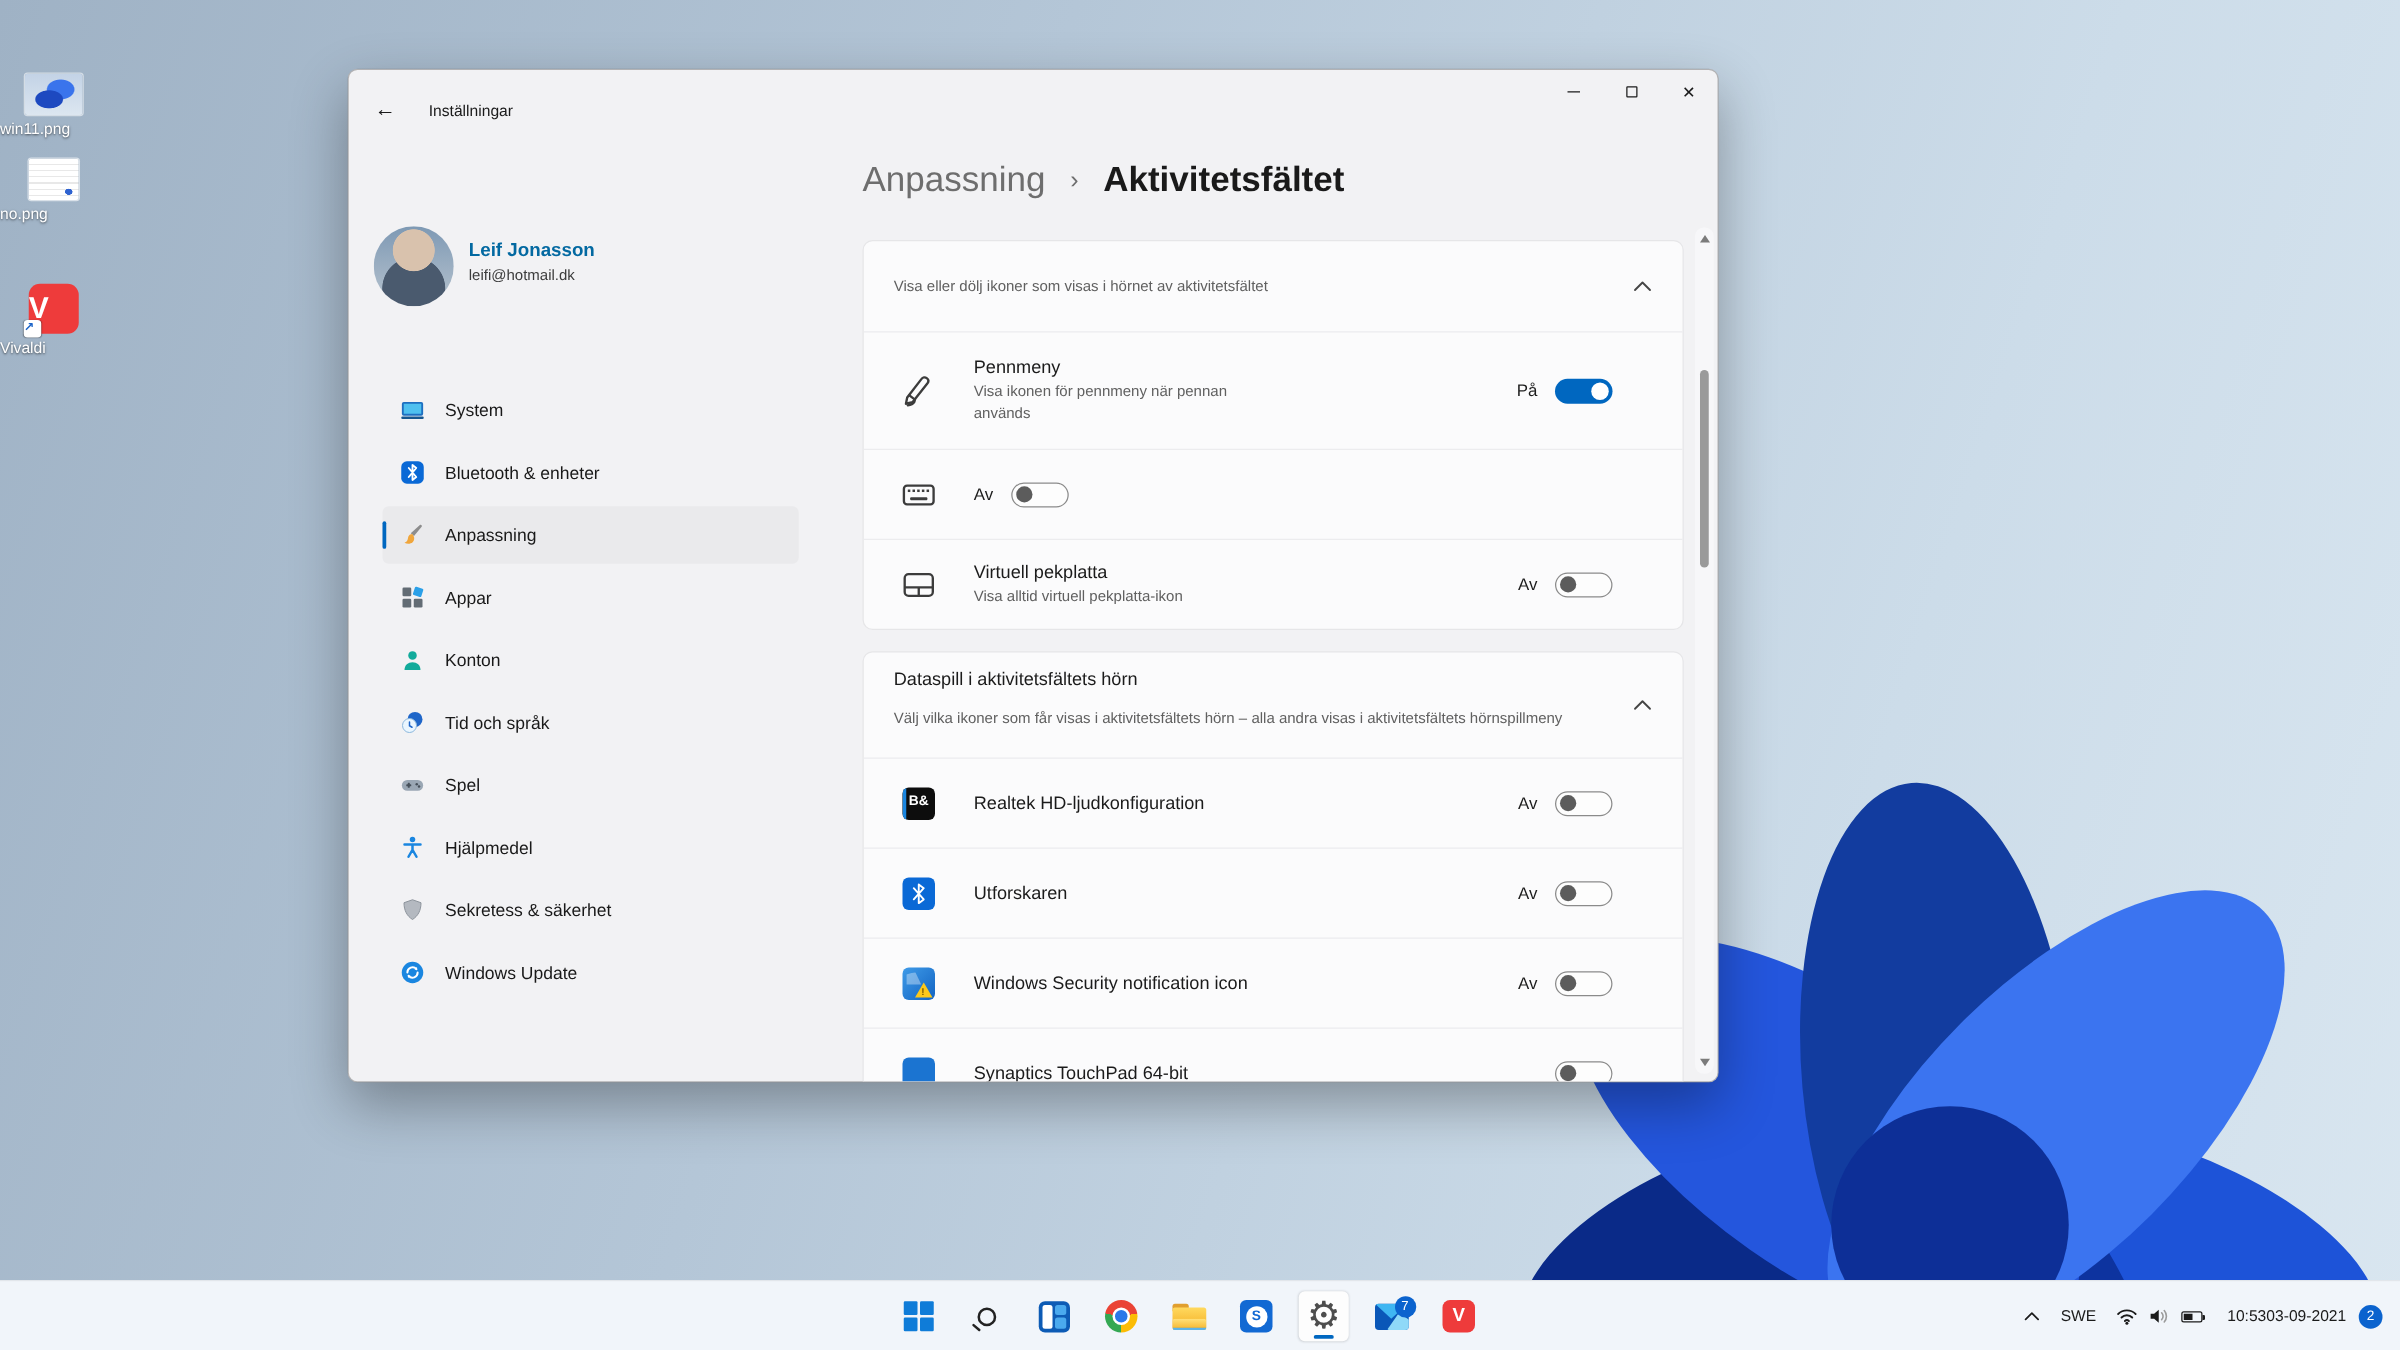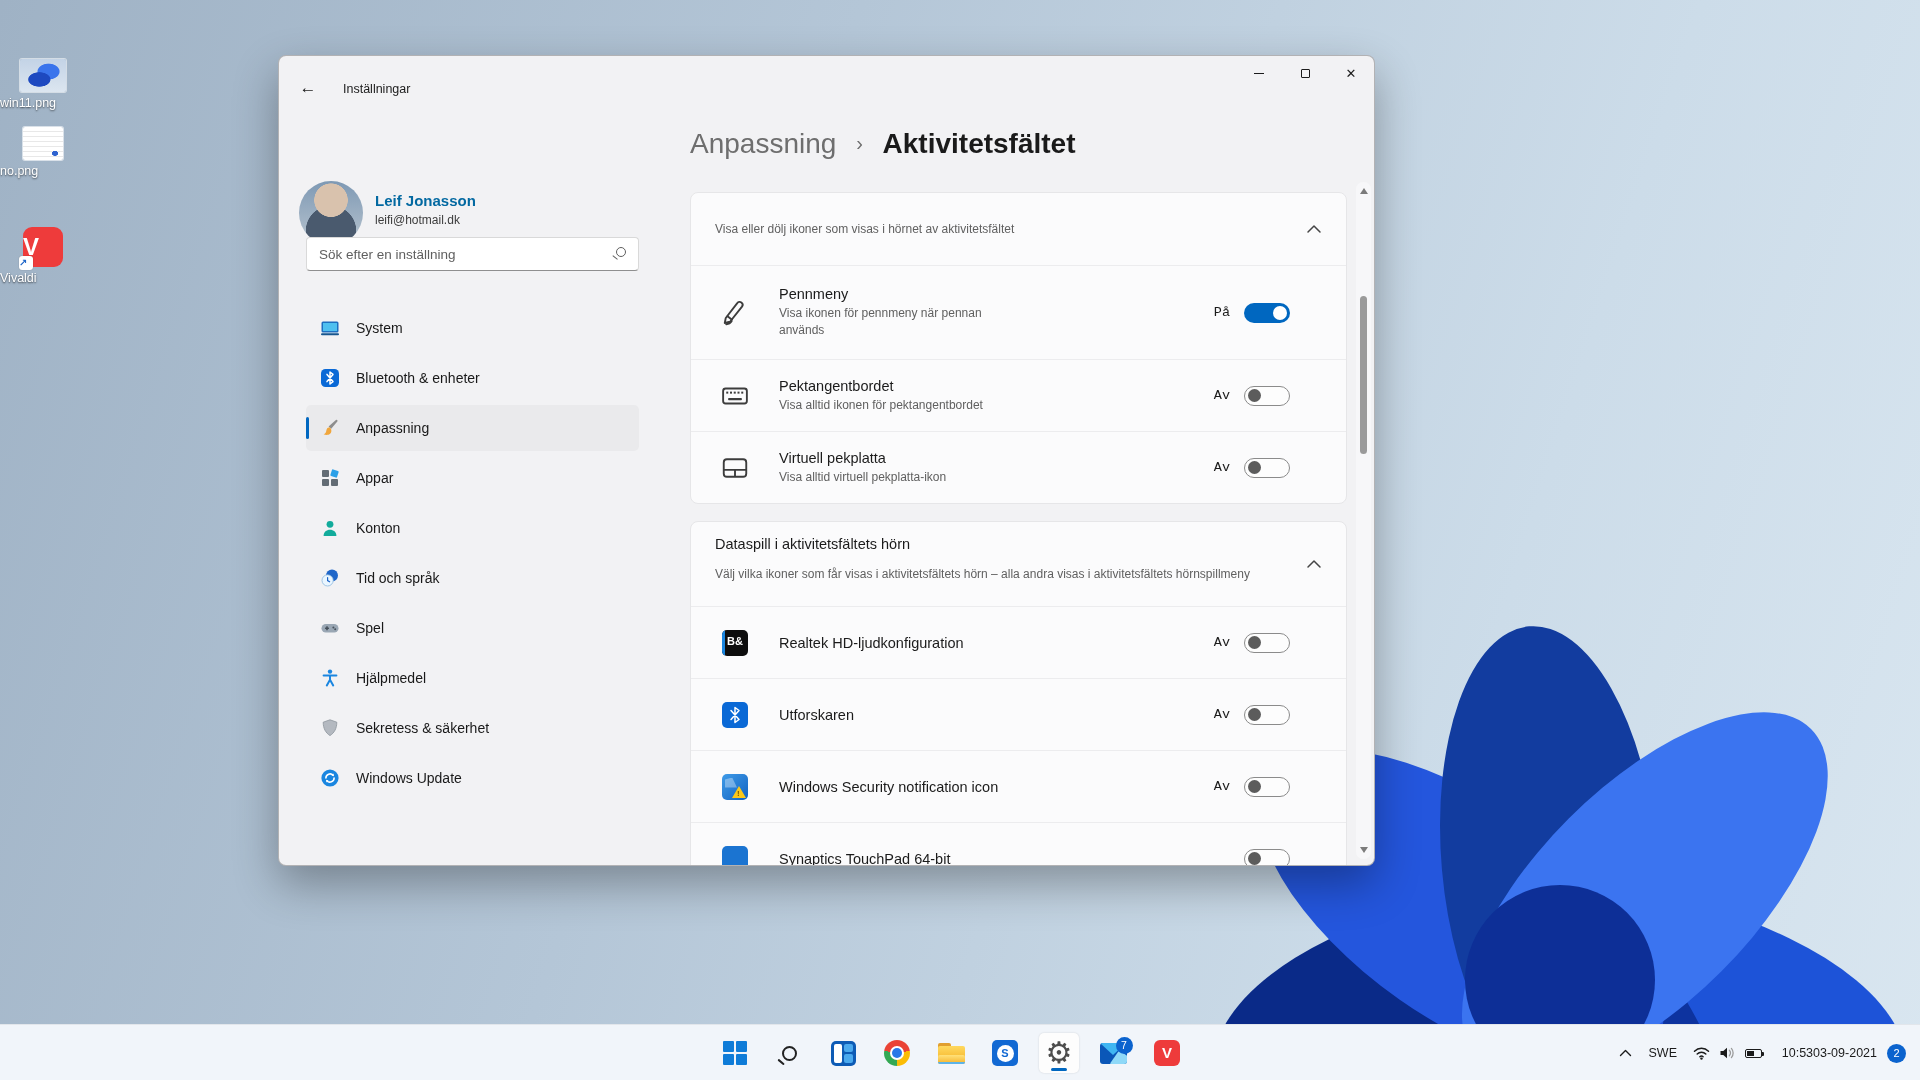--- a/index.html
+++ b/index.html
@@ -94,21 +94,21 @@
   .chev { position:absolute; right:24px; top:50%; margin-top:-5px; width:16px; height:10px; }
 
   .s-row { position:relative; display:flex; align-items:center;
     border-top:1px solid #ececee; padding:0 56px 0 0; }
   .row-ico { width:88px; flex:0 0 88px; display:flex; justify-content:center; }
   .row-txt { flex:1; }
   .row-title { font-size:14.5px; color:#1b1b1b; }
   .row-desc { font-size:12px; color:#606060; margin-top:3px; line-height:1.4; }
   .desc-wrap { max-width:250px; }
   .desc-nowrap { white-space:nowrap; }
-  .row-state { font-size:13.5px; color:#1b1b1b; margin-right:14px;font-family:Liberation Mono, monospace; }
+  .row-state { font-size:13.5px; color:#1b1b1b; margin-right:14px; }
 
   .toggle { position:relative; width:46px; height:20px; border-radius:10px; flex:0 0 46px; }
   .toggle.on { background:#0067c0; }
   .toggle.on .knob { position:absolute; right:3px; top:3px; width:14px; height:14px;
     border-radius:50%; background:#fff; }
   .toggle.off { background:#fdfdfd; border:1px solid #8b8b8b; }
   .toggle.off .knob { position:absolute; left:3px; top:2.5px; width:13px; height:13px;
     border-radius:50%; background:#5c5c5c; }
 
   .app-ico { width:26px; height:26px; border-radius:5px; position:relative; overflow:hidden; }
@@ -278,24 +278,20 @@
         </div>
     </div>
   </div>
 
   <div class="profile">
     <div class="avatar"></div>
     <div class="p-name">Leif Jonasson</div>
     <div class="p-mail">leifi@hotmail.dk</div>
   </div>
 
-  <div class="searchbox">
-    <input placeholder="Sök efter en inställning" style="">
-    <div class="mag"></div>
-  </div>
 
   <div class="sidebar">
 
     <div class="side-item">
       <svg class="side-ico" viewBox="0 0 20 20">
         <rect x="1.5" y="3.5" width="17" height="11" rx="1.5" fill="#1d6fc0"></rect>
         <rect x="3" y="5" width="14" height="8" fill="#4ec0ef"></rect>
         <rect x="1" y="15.2" width="18" height="2" rx="1" fill="#16568f"></rect>
       </svg>
       <span class="side-lbl">System</span>
@@ -425,24 +421,20 @@
           <g fill="#3c3c3c">
             <rect x="5" y="8.5" width="1.6" height="1.6"></rect>
               <rect x="8" y="8.5" width="1.6" height="1.6"></rect>
             <rect x="11" y="8.5" width="1.6" height="1.6"></rect>
               <rect x="14" y="8.5" width="1.6" height="1.6"></rect>
             <rect x="17" y="8.5" width="1.6" height="1.6"></rect>
             <rect x="6.5" y="13.5" width="11" height="1.8" rx="0.6"></rect>
           </g>
         </svg>
       </div>
-      <div class="row-txt">
-        <div class="row-title">Pektangentbordet</div>
-        <div class="row-desc desc-nowrap">Visa alltid ikonen för pektangentbordet</div>
-      </div>
       <span class="row-state">Av</span>
       <div class="toggle off">
           <div class="knob"></div>
         </div>
     </div>
 
     <div class="s-row" style="height:72px">
       <div class="row-ico">
         <svg width="30" height="30" viewBox="0 0 24 24">
           <rect x="3" y="5" width="18" height="14" rx="2.5" fill="none" stroke="#3c3c3c" stroke-width="1.5"></rect>

